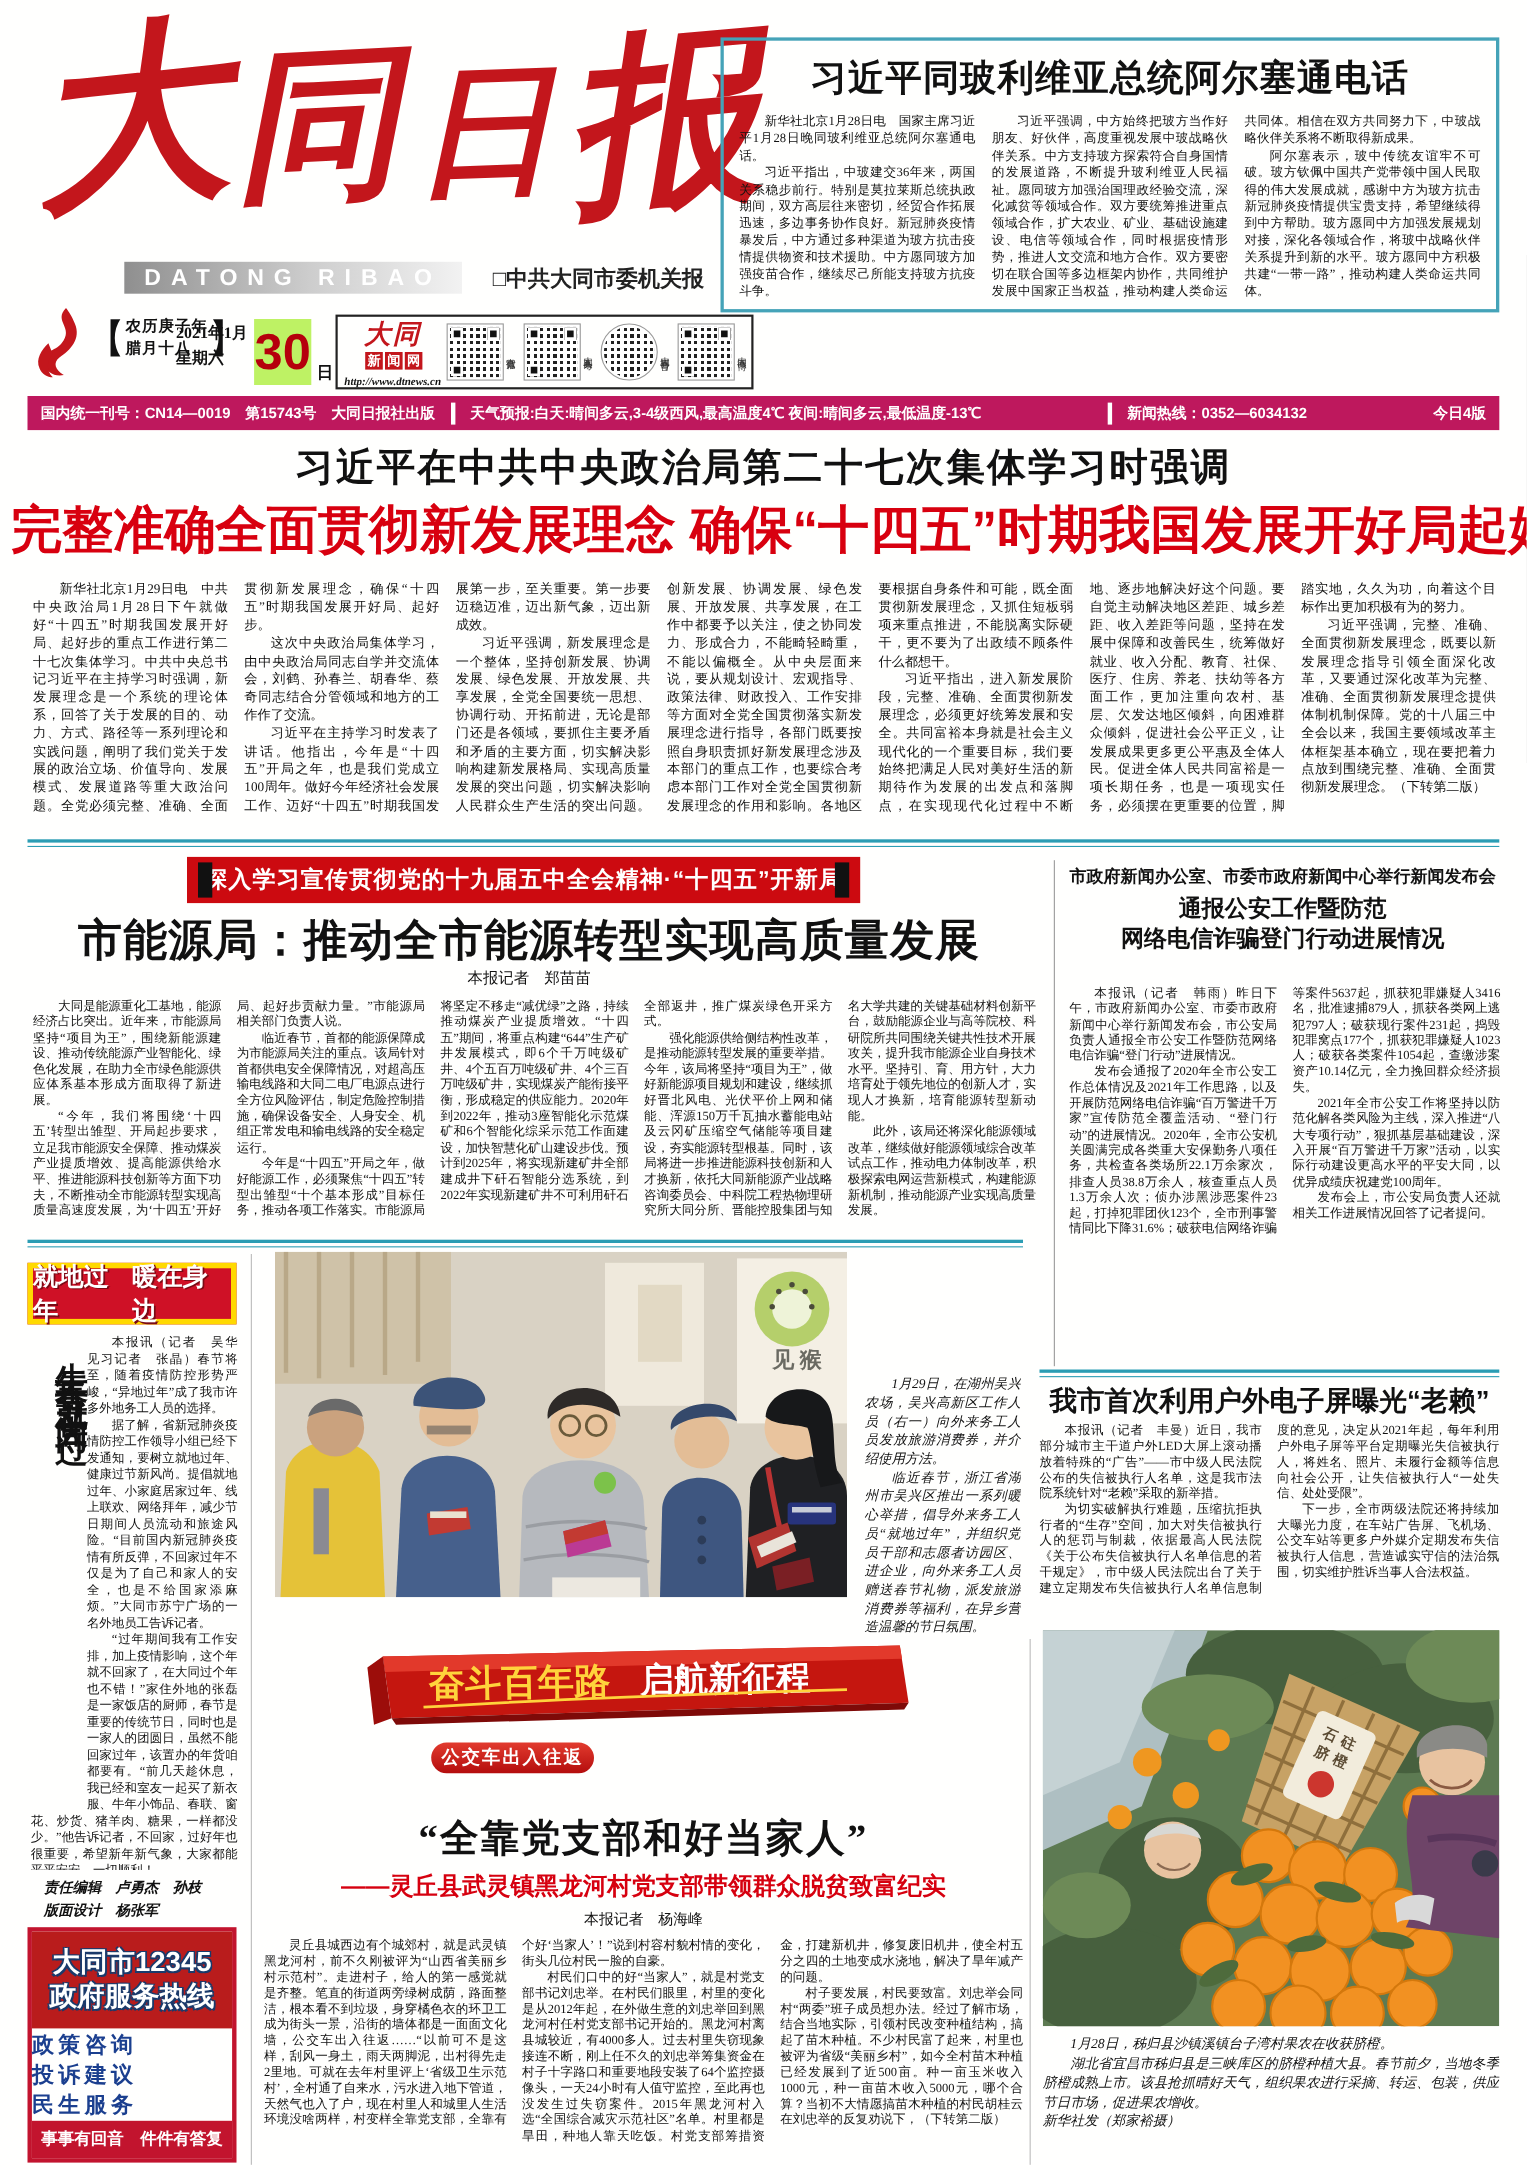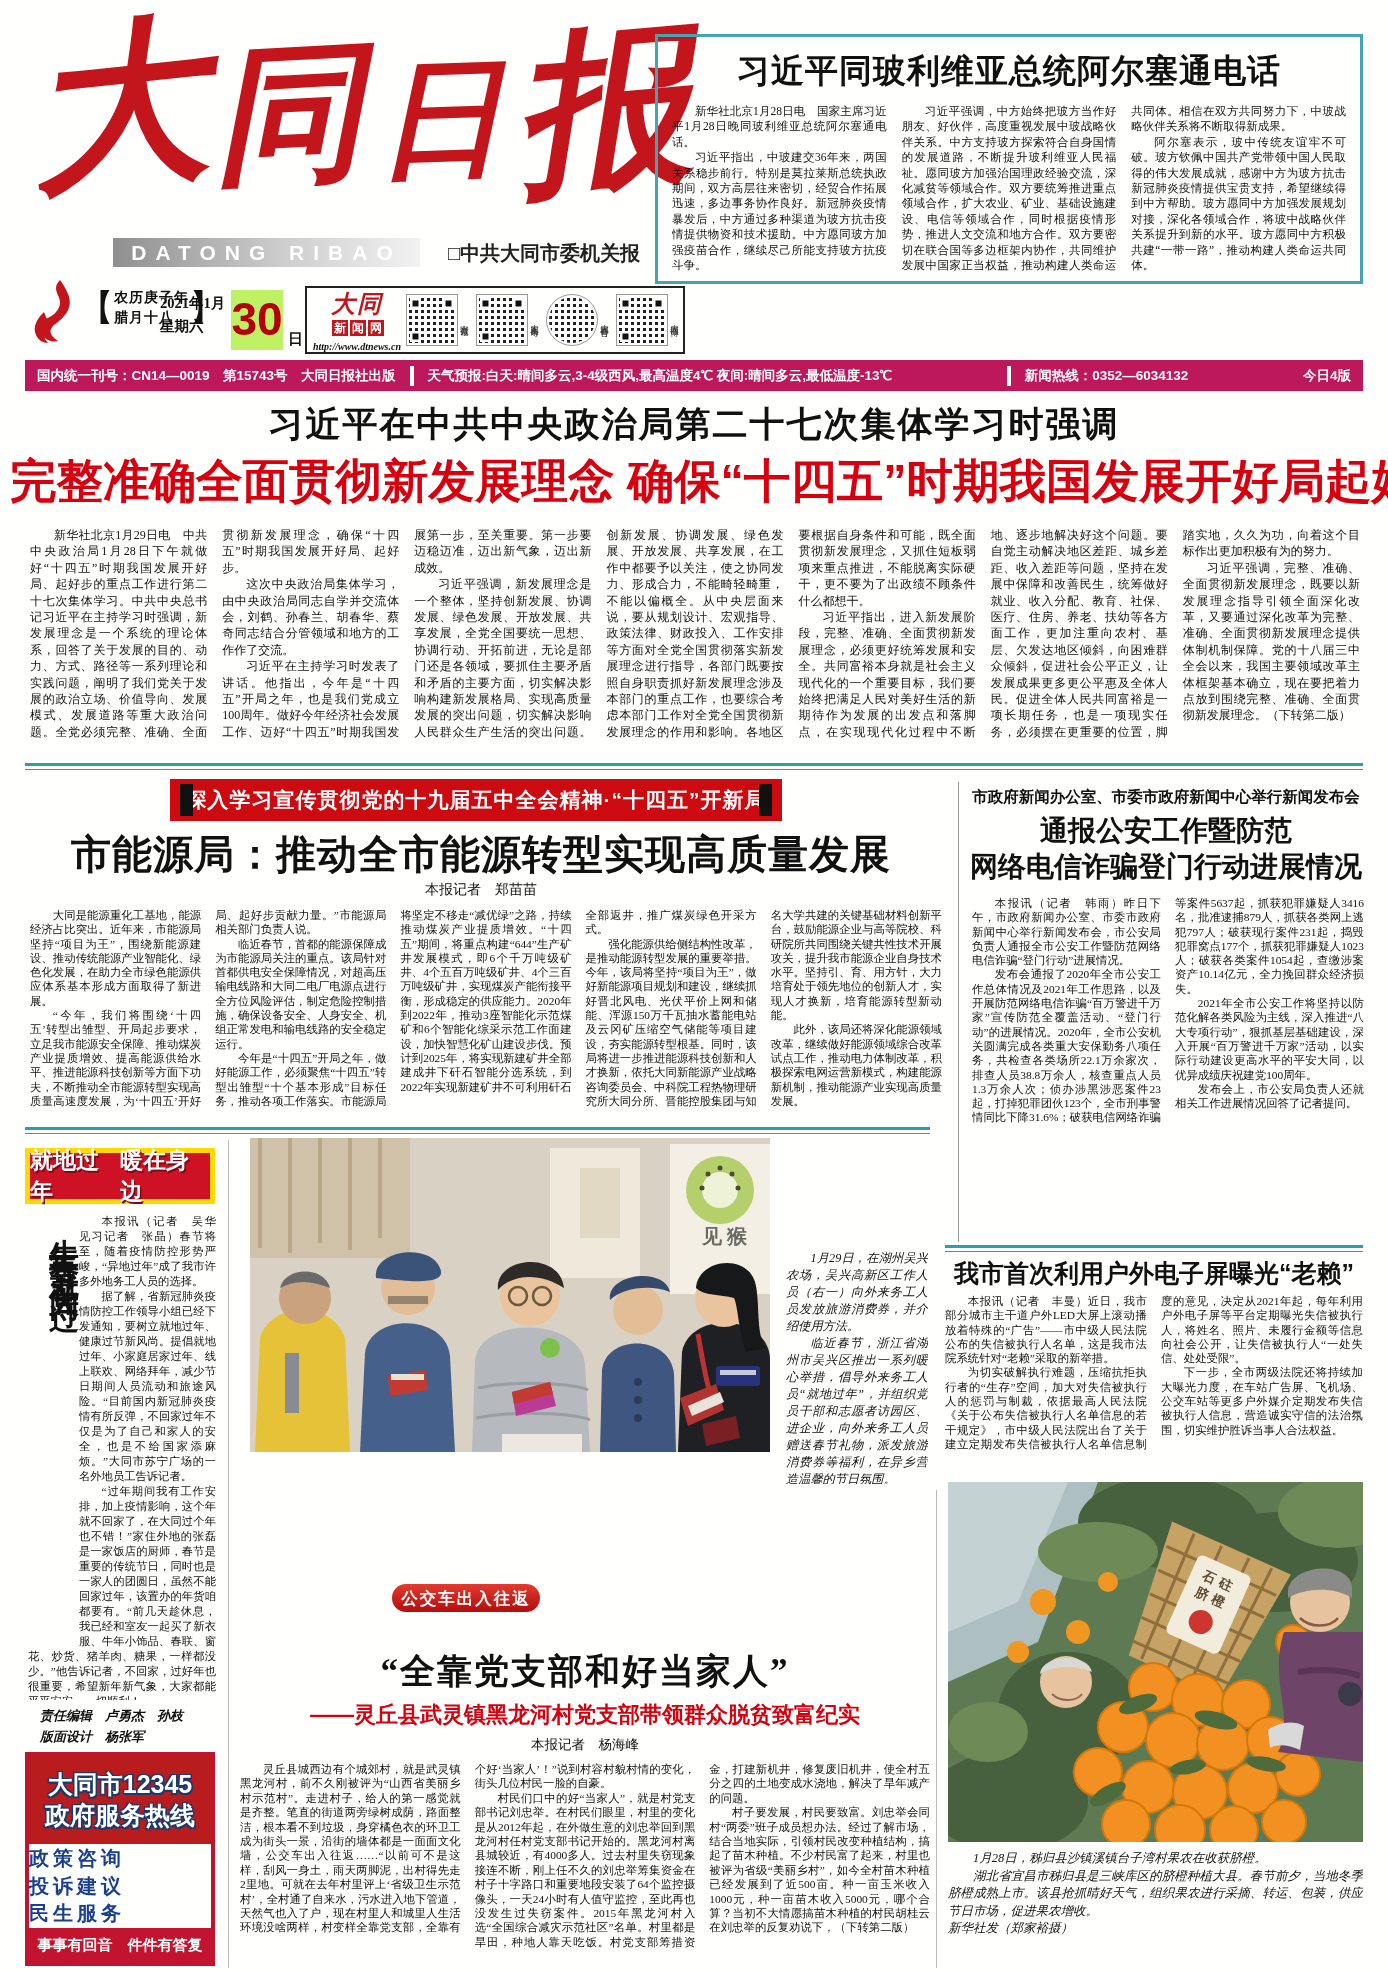--- a/index.html
+++ b/index.html
@@ -67,21 +67,21 @@
     font-size:21px;font-weight:900;line-height:42px;text-align:center;letter-spacing:1px;}
   .endbar{position:absolute;top:5px;width:13px;height:32px;background:#111;}
   .endbar.l{left:10px;} .endbar.r{right:10px;}
   #energy-headline{left:30px;top:827px;width:902px;font-size:40px;font-weight:900;letter-spacing:1px;}
   #energy-byline{left:30px;top:881px;width:902px;font-size:14px;}
   #energy-body{left:30px;top:908px;width:912px;height:214px;column-count:5;column-gap:14px;
     font-size:11.4px;line-height:14.3px;overflow:hidden;}
   .vdiv{position:absolute;width:1px;background:#999;}
   
   #police-kicker{left:966px;top:787px;width:400px;font-size:15.5px;font-weight:bold;}
-  #police-headline{left:964px;top:813px;width:404px;font-size:28px;font-weight:900;line-height:1.28;}
+  #police-headline{left:964px;top:813px;width:404px;font-size:21px;font-weight:900;line-height:1.28;}
   #police-body{left:972px;top:896px;width:392px;height:346px;column-count:2;column-gap:14px;
     font-size:11.4px;line-height:14.3px;overflow:hidden;}
   
   #laolai-headline{left:945px;top:1257px;width:418px;font-size:25px;font-weight:900;}
   #laolai-body{left:945px;top:1294px;width:418px;height:184px;column-count:2;column-gap:14px;
     font-size:11.4px;line-height:14.3px;overflow:hidden;}
   
   #photo1{left:250px;top:1138px;width:520px;height:314px;}
   #caption1{left:786px;top:1250px;width:142px;height:234px;font-size:12.2px;line-height:17px;font-style:italic;overflow:hidden;}
   #photo2{left:948px;top:1482px;width:415px;height:360px;}
@@ -366,20 +366,31 @@
       <div>政策咨询</div>
       <div>投诉建议</div>
       <div>民生服务</div>
     </div>
     <div class="foot">事事有回音　件件有答复</div>
   </div>
 
   <div class="vdiv abs" style="left:228px;top:1140px;height:828px;background:#bbb;"></div>
   <div class="vdiv abs" style="left:936px;top:1490px;height:478px;background:#bbb;"></div>
 
+  <div id="pov-banner" class="abs">
+    <svg width="500" height="86" viewBox="0 0 500 86">
+      <path d="M18 16 L488 6 L496 58 L26 72 Z" fill="#c5160f"></path>
+      <path d="M18 16 L488 6 L490 18 L20 30 Z" fill="#e2392b"></path>
+      <path d="M26 72 L496 58 L492 64 L30 78 Z" fill="#7e0a08"></path>
+      <path d="M4 26 L18 16 L26 72 L10 78 Z" fill="#9c0d0a"></path>
+      <text x="60" y="52" font-size="33" font-weight="bold" fill="#ffd33c" font-family="Liberation Sans,sans-serif" transform="rotate(-1 60 52)">奋斗百年路</text>
+      <text x="252" y="48" font-size="31" font-weight="bold" fill="#ffffff" font-family="Liberation Sans,sans-serif" transform="rotate(-1 252 48)">启航新征程</text>
+      <path d="M55 62 C150 56 300 50 440 46" stroke="#ffd33c" stroke-width="2.5" fill="none"></path>
+    </svg>
+  </div>
   <div id="pov-tag" class="abs sans">公交车出入往返</div>
   <div id="pov-headline" class="abs center">“全靠党支部和好当家人”</div>
   <div id="pov-subtitle" class="abs center sans">——灵丘县武灵镇黑龙河村党支部带领群众脱贫致富纪实</div>
   <div id="pov-byline" class="abs center">本报记者　杨海峰</div>
   <div id="pov-body" class="abs just">
       <p>灵丘县城西边有个城郊村，就是武灵镇黑龙河村，前不久刚被评为“山西省美丽乡村示范村”。走进村子，给人的第一感觉就是齐整。笔直的街道两旁绿树成荫，路面整洁，根本看不到垃圾，身穿橘色衣的环卫工成为街头一景，沿街的墙体都是一面面文化墙，公交车出入往返……“以前可不是这样，刮风一身土，雨天两脚泥，出村得先走2里地。可就在去年村里评上‘省级卫生示范村’，全村通了自来水，污水进入地下管道，天然气也入了户，现在村里人和城里人生活环境没啥两样，村变样全靠党支部，全靠有个好‘当家人’！”说到村容村貌村情的变化，街头几位村民一脸的自豪。</p>
       <p>村民们口中的好“当家人”，就是村党支部书记刘忠举。在村民们眼里，村里的变化是从2012年起，在外做生意的刘忠举回到黑龙河村任村党支部书记开始的。黑龙河村离县城较近，有4000多人。过去村里失窃现象接连不断，刚上任不久的刘忠举筹集资金在村子十字路口和重要地段安装了64个监控摄像头，一天24小时有人值守监控，至此再也没发生过失窃案件。2015年黑龙河村入选“全国综合减灾示范社区”名单。村里都是旱田，种地人靠天吃饭。村党支部筹措资金，打建新机井，修复废旧机井，使全村五分之四的土地变成水浇地，解决了旱年减产的问题。</p>
       <p>村子要发展，村民要致富。刘忠举会同村“两委”班子成员想办法。经过了解市场，结合当地实际，引领村民改变种植结构，搞起了苗木种植。不少村民富了起来，村里也被评为省级“美丽乡村”，如今全村苗木种植已经发展到了近500亩。种一亩玉米收入1000元，种一亩苗木收入5000元，哪个合算？当初不大情愿搞苗木种植的村民胡桂云在刘忠举的反复劝说下，（下转第二版）</p>
     </div>
 

